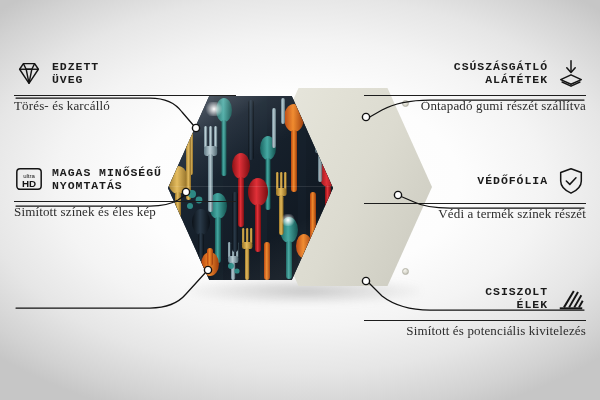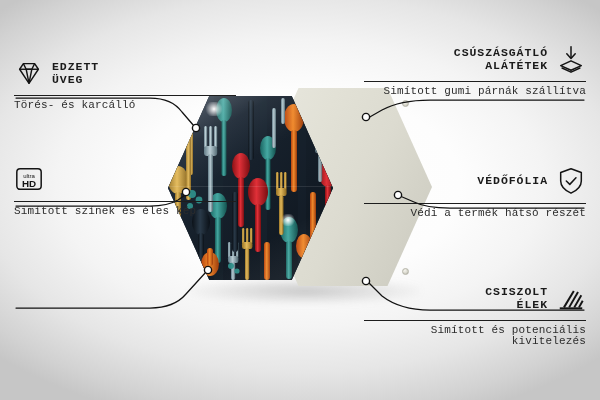--- a/index.html
+++ b/index.html
@@ -22,31 +22,31 @@
   .ftitle{
     font-family:Liberation Mono, monospace;
     font-size:11.5px;font-weight:700;color:#1b1b1b;
     letter-spacing:.95px;line-height:13.5px;text-transform:uppercase;
     white-space:pre-line;
   }
   .feature.right .ftitle{text-align:right;}
   .feature.left .ftitle{text-align:left;}
   .rule{height:1px;background:#1d1d1d;width:100%;margin-top:3px;}
   .fsub{
-    font-family:Liberation Mono, monospace;
-    font-size:11px;color:#2c2c2c;letter-spacing:.15px;margin-top:4px;line-height:11px;
+    font-family:Liberation Serif, serif;
+    font-size:13px;color:#2c2c2c;letter-spacing:.15px;margin-top:4px;line-height:11px;
   }
   .feature.right .fsub{text-align:right;}
 
   
   #f-tempered{left:14px;  top:54px;}
   #f-print{   left:14px;  top:160px;}
   #f-edges{   left:14px;  top:262px;}
   
-  #f-antislip{left:364px; top:40px;}
+  #f-antislip{left:364px; top:54px;}
   #f-foil{    left:364px; top:162px;}
   #f-polished{left:364px; top:279px;}
 
   .feature.right{width:222px;}
 
   
   #wires{position:absolute;left:0;top:0;width:600px;height:400px;pointer-events:none;}
 
   
   #hexwrap{position:absolute;left:0;top:0;width:600px;height:400px;}
@@ -289,53 +289,55 @@
     <div class="fsub">Törés- és karcálló</div>
   </div>
 
   <div class="feature left" id="f-print">
     <div class="head">
       <svg class="ficon" viewBox="0 0 32 32">
         <rect x="3" y="5" width="26" height="22" rx="3.5" fill="none" stroke="#141414" stroke-width="1.6"></rect>
         <text x="16" y="14.4" text-anchor="middle" font-family="Liberation Sans, sans-serif" font-size="6.4" fill="#141414">ultra</text>
         <text x="16" y="24" text-anchor="middle" font-family="Liberation Sans, sans-serif" font-size="10.5" font-weight="bold" fill="#141414">HD</text>
       </svg>
+      <div class="ftitle">MAGAS MINŐSÉGŰ
+NYOMTATÁS</div>
     </div>
     <div class="rule"></div>
     <div class="fsub">Simított színek és éles kép</div>
   </div>
 
 
   <div class="feature right" id="f-antislip">
     <div class="head">
       <svg class="ficon" viewBox="0 0 32 32">
         <g fill="none" stroke="#141414" stroke-width="1.6" stroke-linejoin="round" stroke-linecap="round">
           <path d="M16 3 V14"></path>
           <path d="M11.5 10.5 L16 15.5 L20.5 10.5"></path>
           <path d="M16 18 L5 23 L16 28 L27 23 Z"></path>
           <path d="M6.5 25.6 L16 30 L25.5 25.6"></path>
         </g>
       </svg>
       <div class="ftitle">CSÚSZÁSGÁTLÓ
 ALÁTÉTEK</div>
     </div>
     <div class="rule"></div>
-    <div class="fsub">Simított gumi párnák szállítva</div>
+    <div class="fsub">Öntapadó gumi részét szállítva</div>
   </div>
 
   <div class="feature right" id="f-foil">
     <div class="head">
       <svg class="ficon" viewBox="0 0 32 32">
         <path d="M16 3 L27 7 V16 Q27 24 16 29 Q5 24 5 16 V7 Z" fill="none" stroke="#141414" stroke-width="1.6" stroke-linejoin="round"></path>
         <path d="M11 16 L14.7 19.6 L21.3 12.6" fill="none" stroke="#141414" stroke-width="1.6" stroke-linecap="round" stroke-linejoin="round"></path>
       </svg>
       <div class="ftitle">VÉDŐFÓLIA</div>
     </div>
     <div class="rule"></div>
-    <div class="fsub">Védi a termék hátsó részét</div>
+    <div class="fsub">Védi a termék színek részét</div>
   </div>
 
   <div class="feature right" id="f-polished">
     <div class="head">
       <svg class="ficon" viewBox="0 0 32 32">
         <g stroke="#141414" stroke-width="2.1" stroke-linecap="butt">
           <path d="M4 27 H28"></path>
           <path d="M8.5 26 L19 8.5"></path>
           <path d="M14 26 L23.5 9.5"></path>
           <path d="M19.5 26 L27 13"></path>

